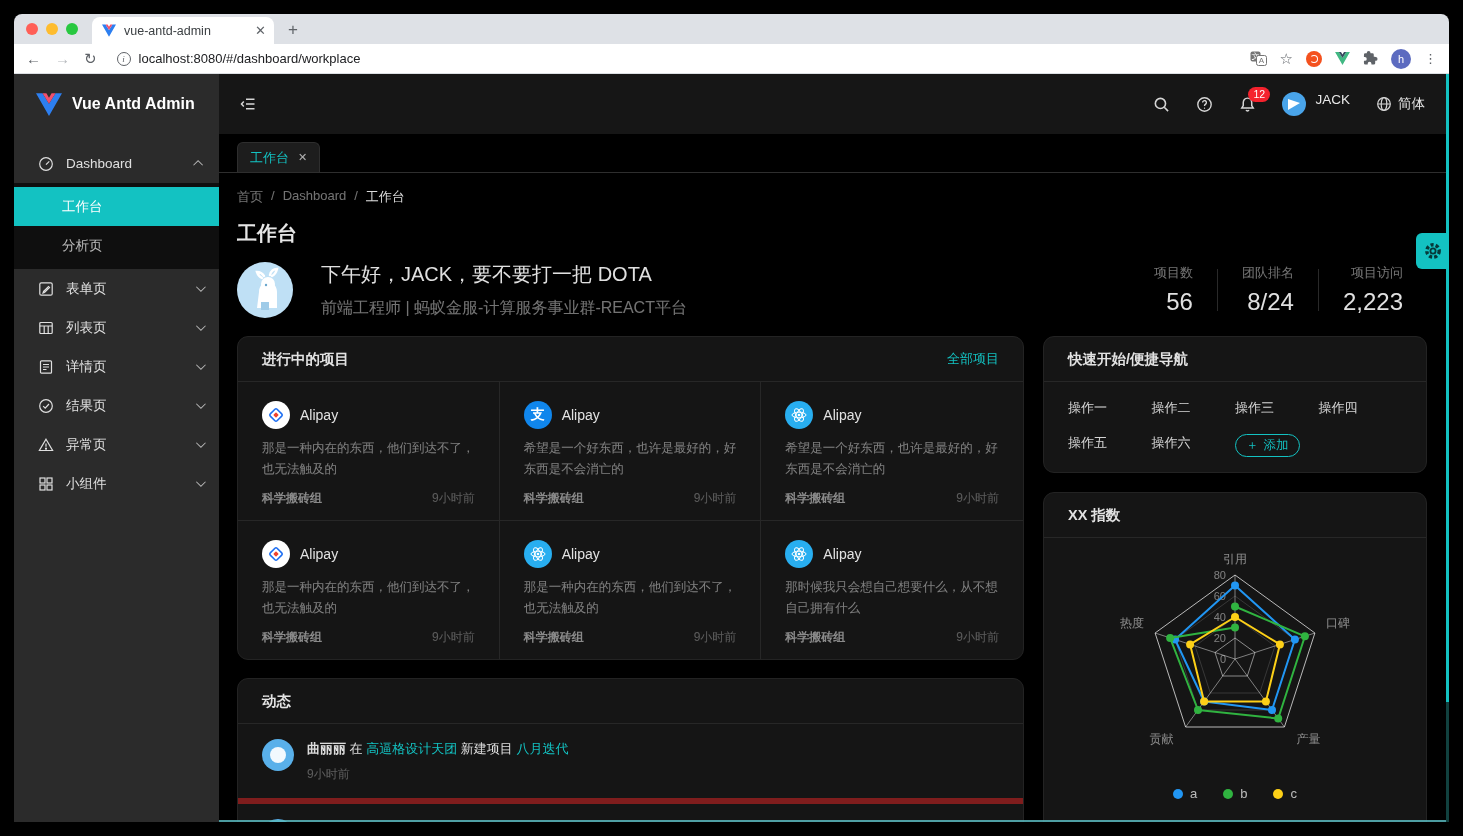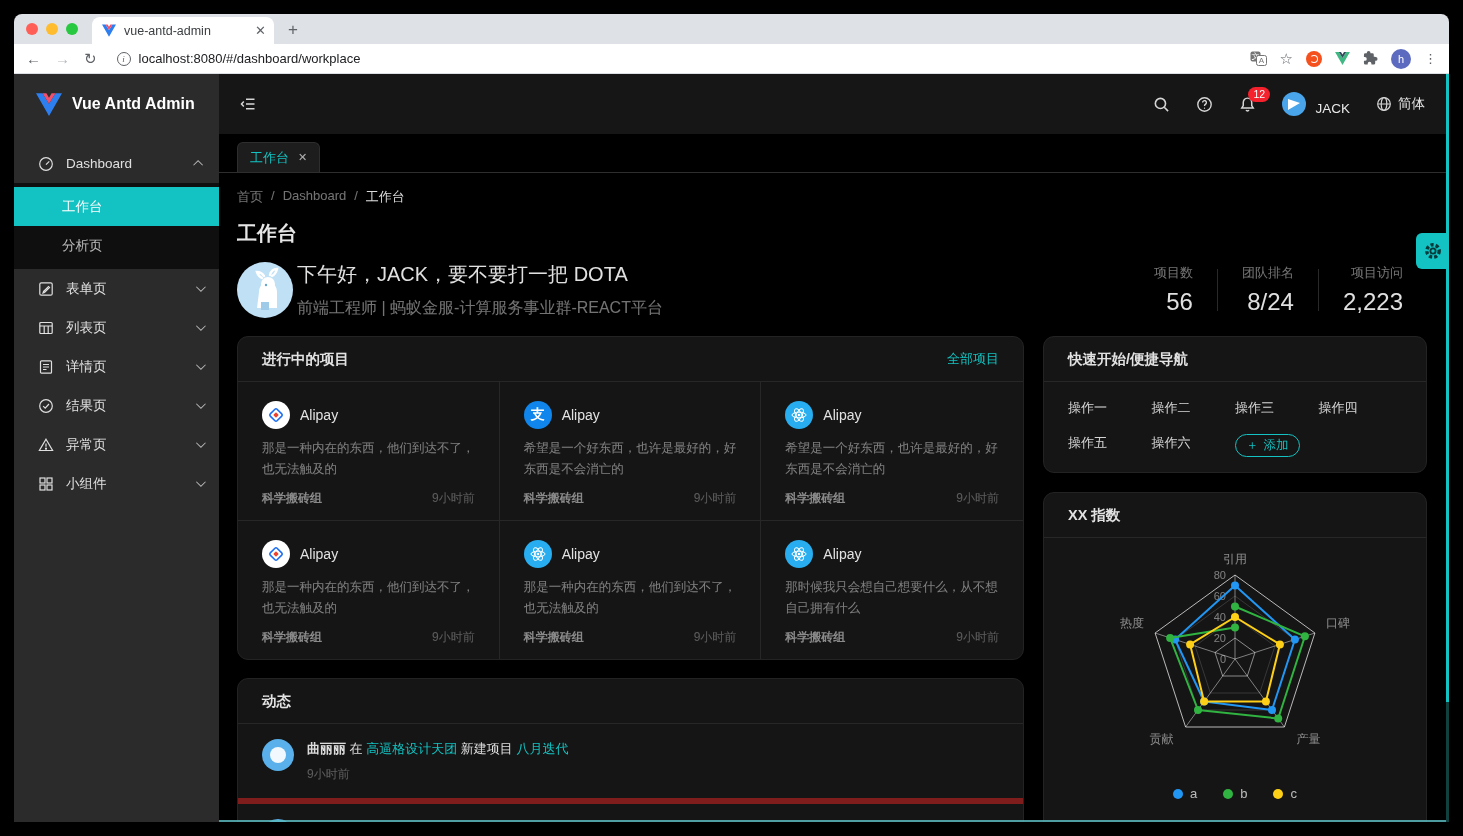--- a/index.html
+++ b/index.html
@@ -41,21 +41,21 @@
 
   .app-header { height:60px; display:flex; flex:0 0 auto; background:#161616; }
   .logo-sec { width:205px; background:#2b2b2b; display:flex; align-items:center; padding-left:22px; gap:10px; flex:0 0 auto;}
   .brand { color:#fff; font-size:16px; font-weight:bold; white-space:nowrap; }
   .header-rest { flex:1; display:flex; align-items:center; padding:0 24px 0 20px; }
   .hicon { color:#d6d6d6; display:flex; align-items:center; }
   .header-right { margin-left:auto; display:flex; align-items:center; gap:26px; }
   .bell-wrap { position:relative; }
   .badge { position:absolute; top:-9px; left:9px; background:#f5222d; color:#fff; font-size:10.5px;
     padding:1px 5px; border-radius:8px; line-height:1.3; }
-  .user-chip { display:flex; align-items:flex-end; gap:9px; }
+  .user-chip { display:flex; align-items:flex-start; gap:9px; }
   .user-avatar { width:24px; height:24px; border-radius:50%; background:#49a4ea; position:relative; overflow:hidden;}
   .user-avatar::after { content:""; position:absolute; left:6px; top:7px; width:0; height:0;
     border-left:12px solid #fff; border-top:4px solid transparent; border-bottom:7px solid transparent; }
   .user-name { color:rgba(255,255,255,.9); font-size:13.5px; }
   .lang-chip { display:flex; align-items:center; gap:6px; color:rgba(255,255,255,.9); font-size:13.5px; }
 
   .app-body { flex:1; display:flex; overflow:hidden; }
   .sidebar { width:205px; background:#2b2b2b; flex:0 0 auto; padding-top:10px; overflow:hidden;}
   .m-item { height:39px; display:flex; align-items:center; padding:0 16px 0 24px; gap:12px;
     color:rgba(255,255,255,.85); font-size:13.5px; }
@@ -73,21 +73,21 @@
   .tabsbar { margin:8px -22px 0 -18px; padding:0 22px 0 18px; border-bottom:1px solid #2e2e2e; display:flex; }
   .page-tab { height:30px; background:#1d1d1d; border:1px solid #2e2e2e; border-bottom:none;
     border-radius:6px 6px 0 0; display:flex; align-items:center; gap:9px; padding:0 12px; }
   .page-tab .t { color:#13c2c2; font-size:13px; }
   .page-tab .x { color:rgba(255,255,255,.65); font-size:11px; }
   .breadcrumb { margin-top:15px; font-size:13px; color:rgba(255,255,255,.45); display:flex; gap:8px; }
   .breadcrumb .cur { color:rgba(255,255,255,.85); }
   .page-title { margin-top:14px; color:rgba(255,255,255,.9); font-size:20px; font-weight:bold; }
   .welcome { margin-top:14px; display:flex; align-items:center; }
   .deer { width:56px; height:56px; border-radius:50%; background:#bfe0f5; position:relative; overflow:hidden; flex:0 0 auto;}
-  .welcome-txt { margin-left:4px; }
+  .welcome-txt { margin-left:28px; }
   .greeting { color:rgba(255,255,255,.88); font-size:20px; }
   .subtitle { margin-top:10px; color:rgba(255,255,255,.45); font-size:16px; }
   .stats { margin-left:auto; display:flex; align-items:center; }
   .stat { text-align:right; padding:0 24px; }
   .stat .sl { color:rgba(255,255,255,.45); font-size:13px; }
   .stat .sv { color:rgba(255,255,255,.88); font-size:24px; margin-top:6px; }
   .stat-div { width:1px; height:42px; background:rgba(255,255,255,.16); }
 
   .main { display:flex; gap:19px; margin-top:17px; align-items:flex-start; }
   .col-left { flex:1; min-width:0; }

